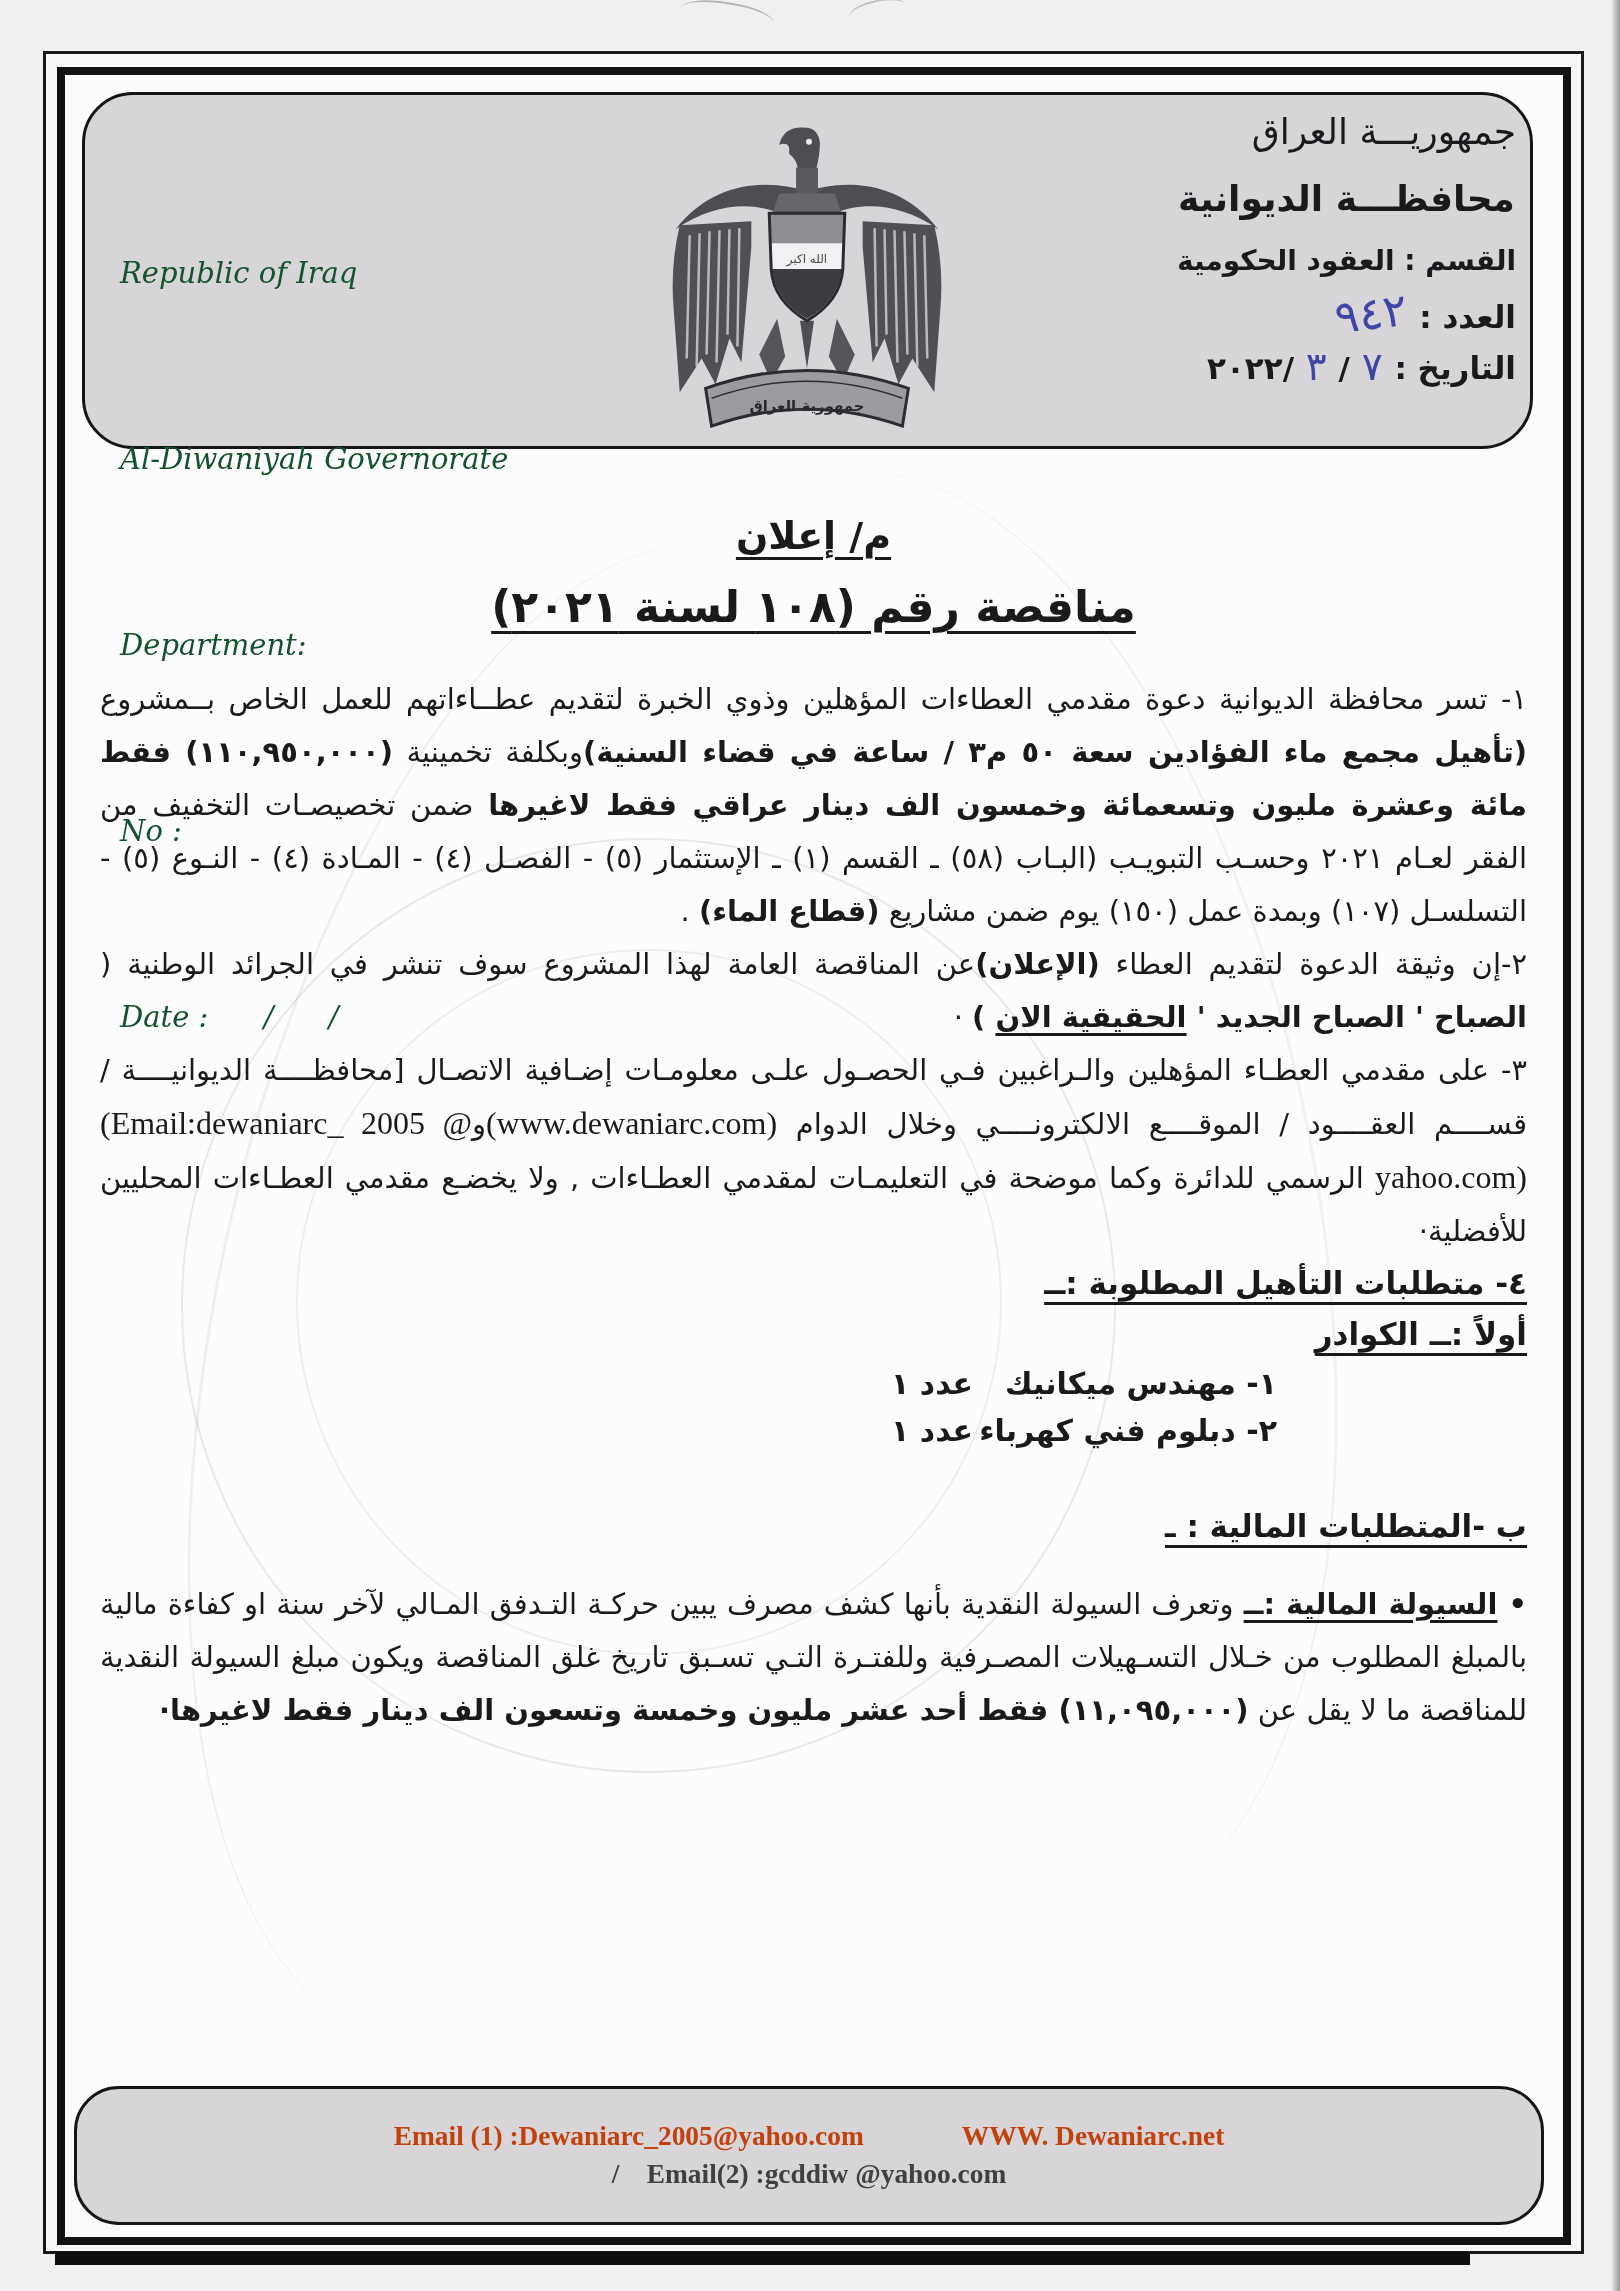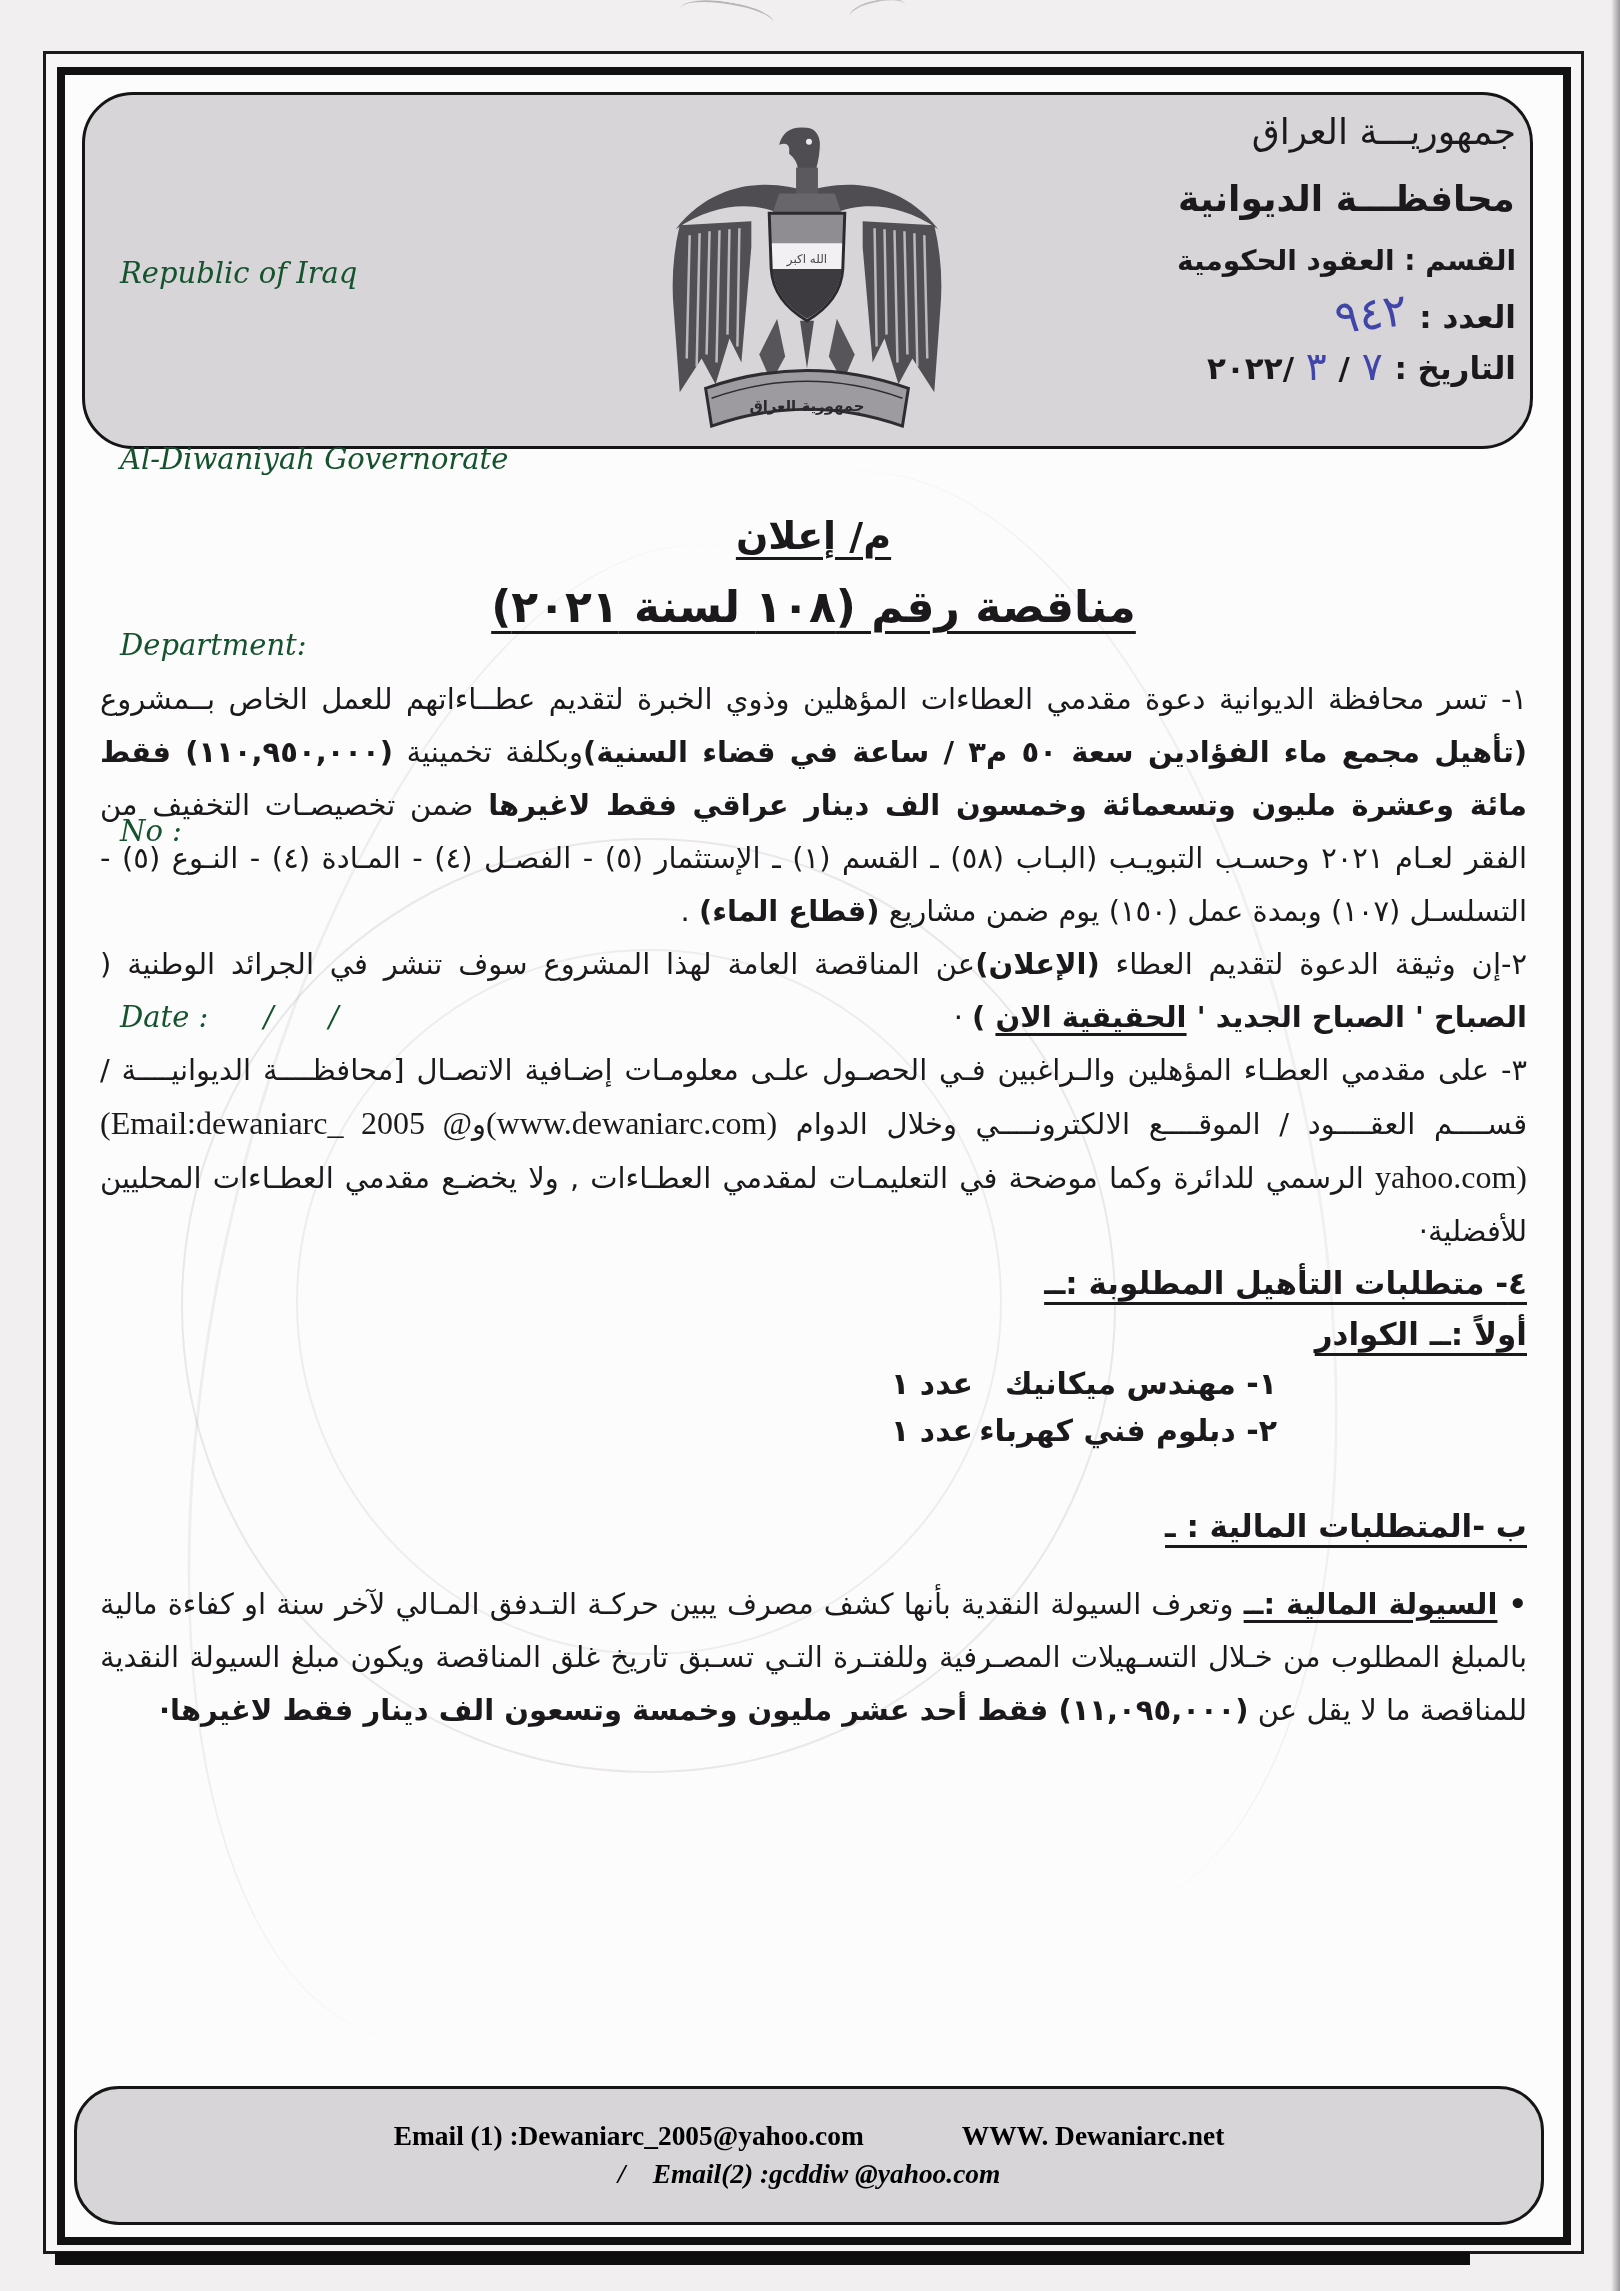--- a/index.html
+++ b/index.html
@@ -46,22 +46,22 @@
   .para .en{direction:ltr;unicode-bidi:isolate;font-family:"Liberation Serif","DejaVu Serif",serif;font-size:32px;}
   .h-right{font-weight:bold;font-size:31px;line-height:51px;text-decoration:underline;
            text-decoration-thickness:2.9px;text-underline-offset:7.8px;}
   .staff-row{display:flex;direction:rtl;margin-right:250px;font-weight:bold;font-size:30px;line-height:47px;}
   .staff-name{display:inline-block;width:304px;}
   .h-fin{margin-top:47px;}
   .fin-para{margin-top:25.5px;}
   
   .footer-box{position:absolute;left:74px;top:2086px;width:1464px;height:133px;border:3.9px solid #151515;
               border-radius:45px;background:#d7d5d8;display:flex;flex-direction:column;justify-content:center;align-items:center;}
-  .footer-line1{display:flex;gap:98px;align-items:baseline;font-family:"Liberation Serif",serif;font-weight:bold;font-size:27.4px;color:#000000;}
-  .footer-line2{font-family:"Liberation Serif",serif;font-weight:bold;font-size:27.4px;color:#000000;margin-top:7.8px;white-space:pre;font-style:italic;}
+  .footer-line1{display:flex;gap:98px;align-items:baseline;font-family:"Liberation Serif",serif;font-weight:bold;font-size:27.4px;color:#c2410c;}
+  .footer-line2{font-family:"Liberation Serif",serif;font-weight:bold;font-size:27.4px;color:#404040;margin-top:7.8px;white-space:pre;}
 </style>
 </head>
 <body>
 
 <div class="page">
 
   <div class="frame-outer"></div>
   <div class="frame-inner"></div>
   <div class="bottom-bar"></div>
   <div class="edge-right"></div>

